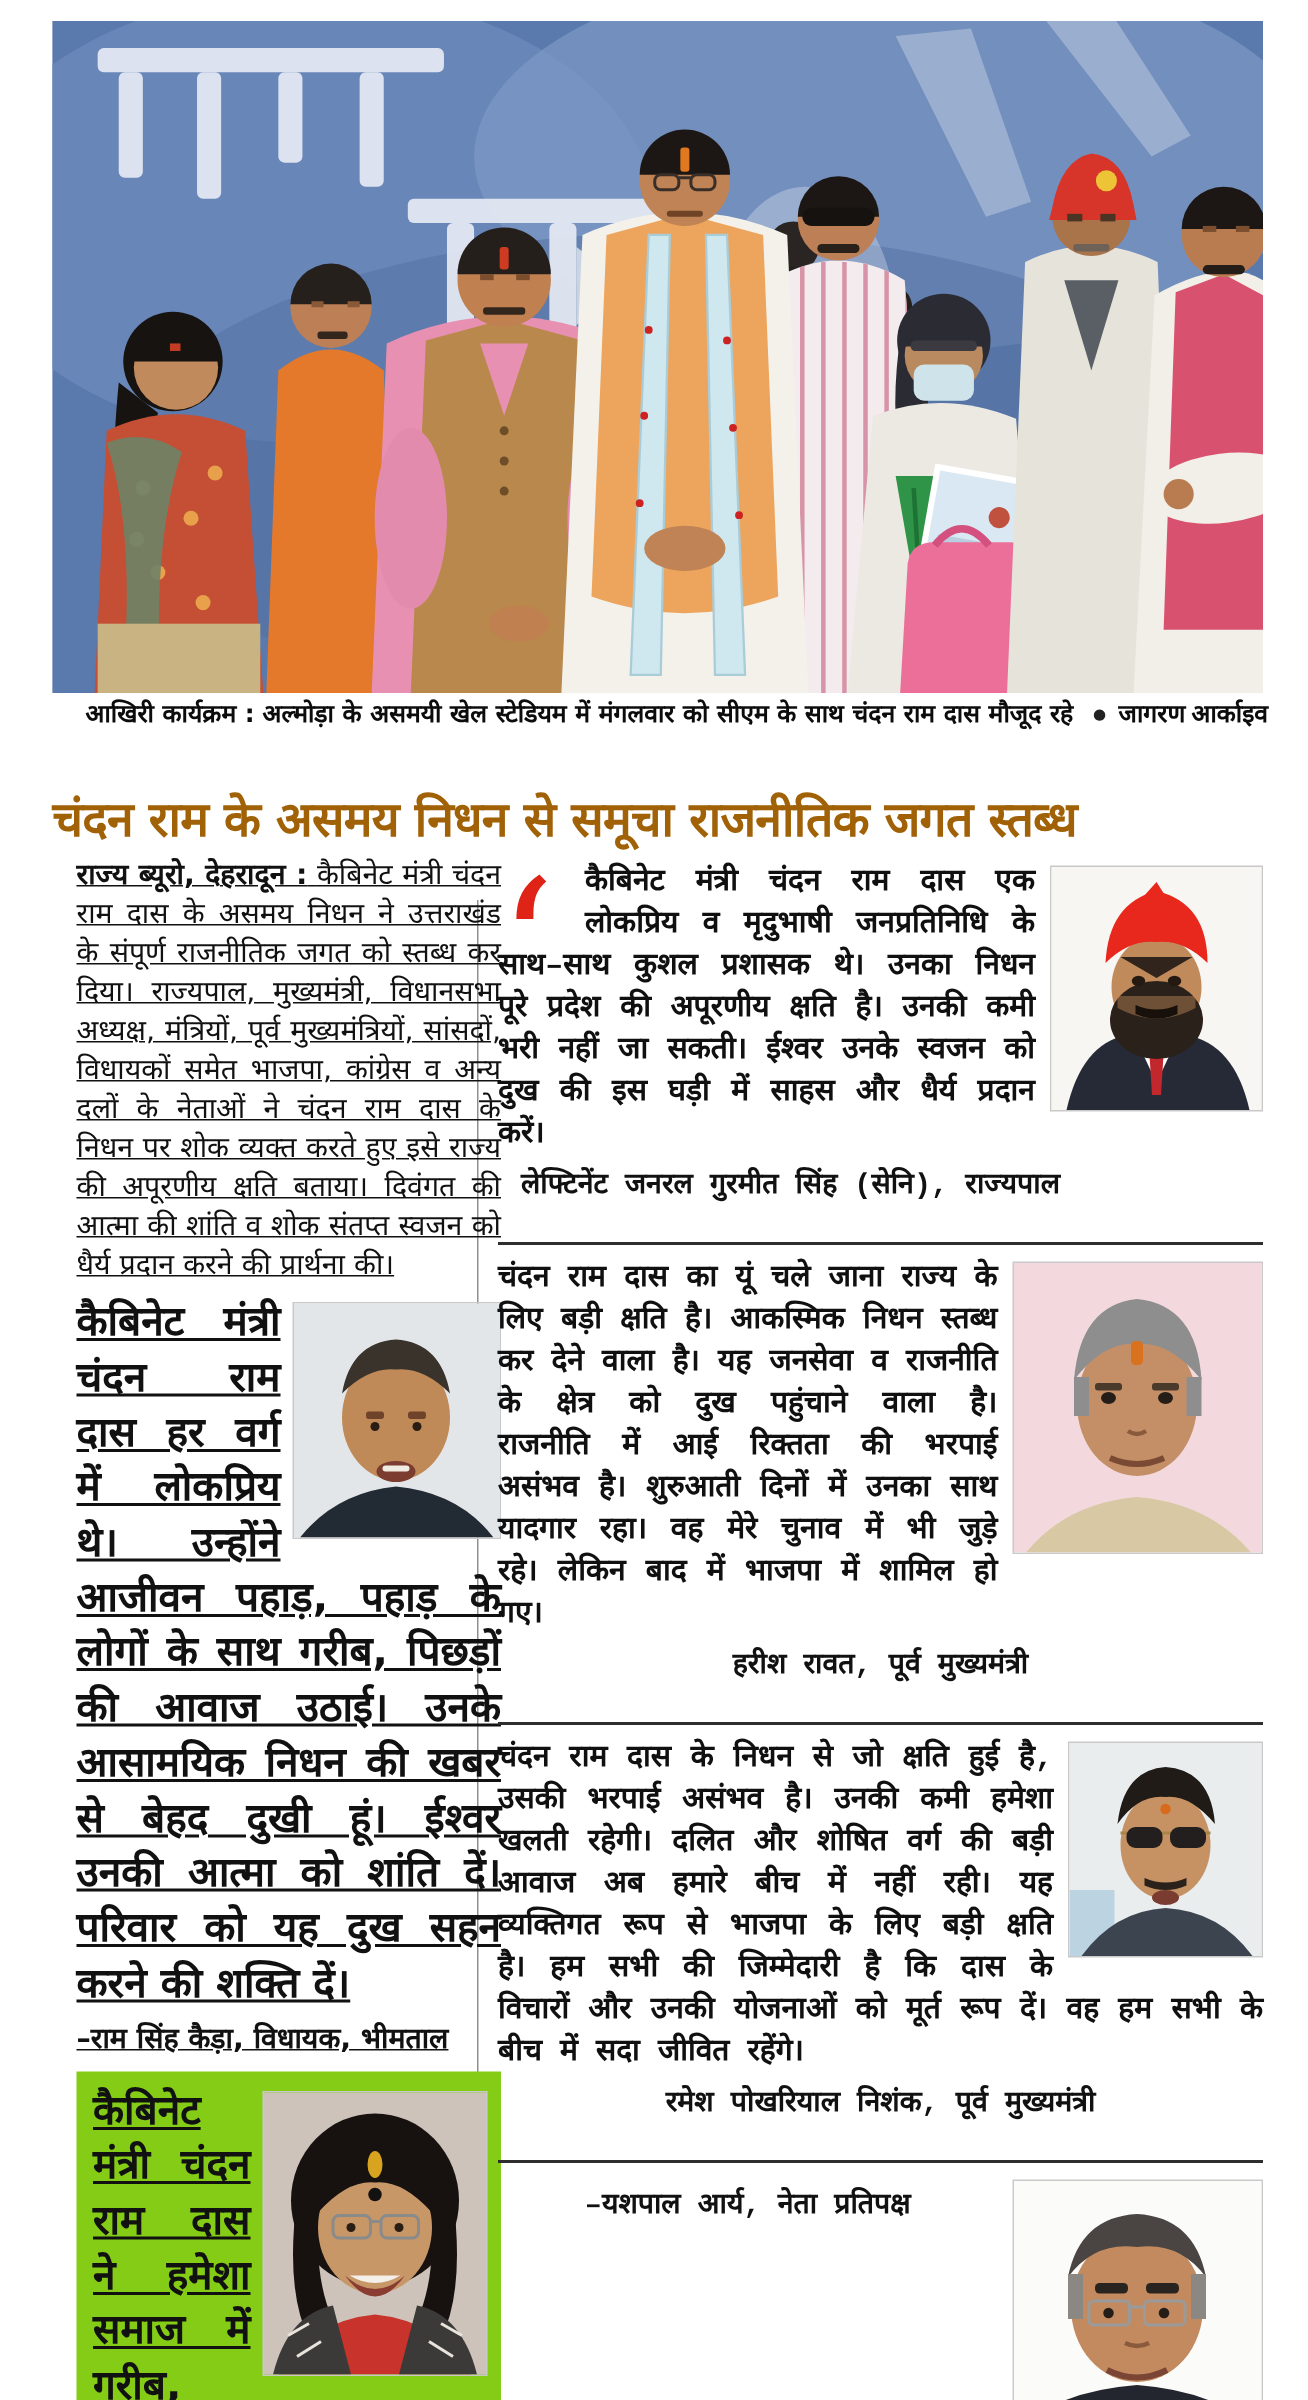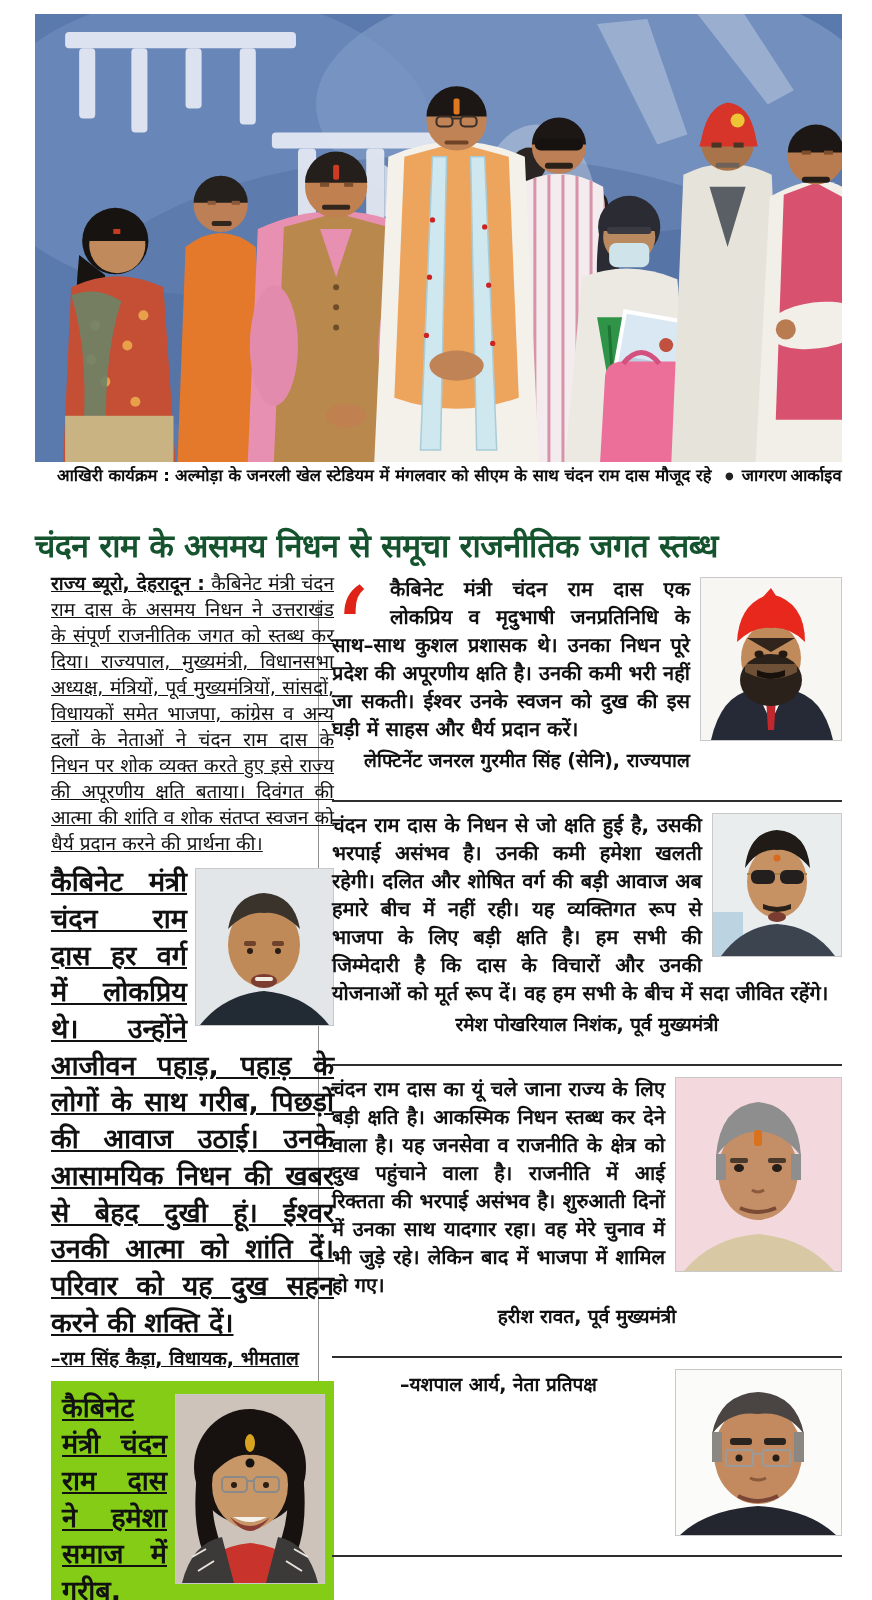--- a/index.html
+++ b/index.html
@@ -7,37 +7,37 @@
     width:872px;height:1600px;position:relative;background:#ffffff;
     font-family:"DejaVu Sans",sans-serif;color:#111;overflow:hidden;
   }
   .photo-wrap{position:absolute;left:35px;top:14px;width:807px;height:448px;background:#5a79ad;}
   .photo-wrap svg{display:block;width:100%;height:100%;}
   .caption{position:absolute;left:35px;top:466px;width:807px;font-size:16.5px;line-height:1.2;color:#0c0c0c;white-space:nowrap;}
   .caption .cap-label{font-weight:700;margin-left:22px;}
   .caption .cap-text{font-weight:700;}
   .caption .cap-bullet{font-size:10px;vertical-align:2px;color:#222;padding:0 3px 0 8px;}
   .caption .cap-credit{font-weight:700;font-family:Liberation Serif, serif;}
-  .headline{position:absolute;left:35px;top:502px;width:807px;font-size:32px;font-weight:700;color:#14532d;white-space:nowrap;letter-spacing:-0.5px;}
+  .headline{position:absolute;left:35px;top:502px;width:807px;font-size:32px;font-weight:700;color:#a16207;white-space:nowrap;letter-spacing:-0.5px;}
   .v-divider{position:absolute;left:318px;top:600px;width:1px;height:845px;background:#8f8f8f;}
 
   .left-col{position:absolute;left:51px;top:570px;width:283px;text-decoration:underline;}
   .right-col{position:absolute;left:332px;top:566px;width:510px;}
 
   .lead{font-size:19px;line-height:1.37;text-align:justify;margin:0 0 8px 0;}
   .lead .dateline{font-weight:700;}
 
   .lquote .portrait{float:right;margin:4px 0 6px 8px;border:1px solid #c9c9c9;}
   .lquote-text{font-size:27px;line-height:1.36;font-weight:700;text-align:justify;margin:0;}
   .lquote-attr{font-size:19px;font-weight:700;text-align:left;margin:3px 0 6px 0;}
   .clearfix::after{content:"";display:block;clear:both;}
 
   .gray-box{background:#84cc16;padding:9px 9px 10px 11px;margin-top:4px;}
 
-  .rsec{position:relative;padding:9px 0 8px 0;}
+  .rsec{position:relative;padding:9px 0 8px 0;font-family:Liberation Mono, monospace;}
   .rsec + .rsec{border-top:2px solid #2e2e2e;}
   .rsec .portrait{float:right;margin:2px 0 6px 10px;border:1px solid #c9c9c9;}
   .rq-text{font-size:20px;line-height:1.4;font-weight:700;color:#101010;text-align:justify;margin:0;}
   .rq-attr{font-size:19px;font-weight:700;text-align:center;margin-top:4px;}
 
   .bigquote-open{float:left;width:52px;height:46px;margin:2px 6px 0 0;}
   .bigquote-open::before{
     content:"\2018";font-family:"DejaVu Serif",serif;font-size:120px;line-height:0.92;
     color:#e02317;display:block;
   }
@@ -215,21 +215,21 @@
       <path d="M750 138 a28 28 0 0 1 56 0 Z" fill="#1c1714"></path>
       <rect x="764" y="162" width="28" height="6" rx="3" fill="#241d18"></rect>
       <rect x="764" y="136" width="9" height="4" fill="#7c4e2e"></rect>
         <rect x="786" y="136" width="9" height="4" fill="#7c4e2e"></rect>
     </g>
   </svg>
 </div>
 
 <div class="caption">
   <span class="cap-label">आखिरी कार्यक्रम :</span>
-  <span class="cap-text">अल्मोड़ा के जनरली खेल स्टेडियम में मंगलवार को सीएम के साथ चंदन राम दास मौजूद रहे</span>
+  <span class="cap-text">अल्मोड़ा के असमयी खेल स्टेडियम में मंगलवार को सीएम के साथ चंदन राम दास मौजूद रहे</span>
   <span class="cap-bullet">●</span>
   <span class="cap-credit">जागरण आर्काइव</span>
 </div>
 
 <h1 class="headline">चंदन राम के असमय निधन से समूचा राजनीतिक जगत स्तब्ध</h1>
 
 <div class="v-divider"></div>
 
 <div class="left-col">
   <p class="lead"><span class="dateline">राज्य ब्यूरो, देहरादून :</span> <span>कैबिनेट मंत्री चंदन राम दास के असमय निधन ने उत्तराखंड के संपूर्ण राजनीतिक जगत को स्तब्ध कर दिया। राज्यपाल, मुख्यमंत्री, विधानसभा अध्यक्ष, मंत्रियों, पूर्व मुख्यमंत्रियों, सांसदों, विधायकों समेत भाजपा, कांग्रेस व अन्य दलों के नेताओं ने चंदन राम दास के निधन पर शोक व्यक्त करते हुए इसे राज्य की अपूरणीय क्षति बताया। दिवंगत की आत्मा की शांति व शोक संतप्त स्वजन को धैर्य प्रदान करने की प्रार्थना की।</span></p>
@@ -299,56 +299,56 @@
       <polygon points="52,30 70,10 84,32" fill="#e8271d"></polygon>
       <path d="M46 60 L94 60 L70 74 Z" fill="#31241c"></path>
       <ellipse cx="58" cy="76" rx="4.5" ry="3.5" fill="#241a12"></ellipse>
         <ellipse cx="82" cy="76" rx="4.5" ry="3.5" fill="#241a12"></ellipse>
       <path d="M56 92 Q70 98 84 92 L84 98 Q70 104 56 98 Z" fill="#17100b"></path>
     </svg>
     <p class="rq-text">कैबिनेट मंत्री चंदन राम दास एक लोकप्रिय व मृदुभाषी जनप्रतिनिधि के साथ–साथ कुशल प्रशासक थे। उनका निधन पूरे प्रदेश की अपूरणीय क्षति है। उनकी कमी भरी नहीं जा सकती। ईश्वर उनके स्वजन को दुख की इस घड़ी में साहस और धैर्य प्रदान करें।</p>
     <p class="rq-attr" style="margin-right:120px">लेफ्टिनेंट जनरल गुरमीत सिंह (सेनि), राज्यपाल</p>
   </div>
 
-  <div class="rsec s2 clearfix">
-    <svg class="portrait" width="128" height="142" viewBox="0 0 128 142">
-      <rect width="128" height="142" fill="#e9edee"></rect>
-      <rect x="0" y="98" width="30" height="44" fill="#bcd3e2"></rect>
-      <path d="M8 142 Q30 112 64 110 Q100 112 122 142 Z" fill="#3c4450"></path>
-      <ellipse cx="64" cy="68" rx="30" ry="36" fill="#c79263"></ellipse>
-      <path d="M32 54 Q36 18 64 16 Q94 18 97 54 Q80 34 64 36 Q46 34 32 54 Z" fill="#201b17"></path>
-      <circle cx="64" cy="44" r="3.5" fill="#d86a1e"></circle>
-      <path d="M34 60 L94 60" stroke="#a8854a" stroke-width="2" fill="none"></path>
-      <rect x="38" y="56" width="24" height="14" rx="6" fill="#241f1f"></rect>
-      <rect x="67" y="56" width="24" height="14" rx="6" fill="#241f1f"></rect>
-      <path d="M50 90 Q64 96 78 90 L78 95 Q64 101 50 95 Z" fill="#2a211b"></path>
-      <ellipse cx="64" cy="103" rx="9" ry="5" fill="#7a3b30"></ellipse>
-    </svg>
-    <p class="rq-text">चंदन राम दास के निधन से जो क्षति हुई है, उसकी भरपाई असंभव है। उनकी कमी हमेशा खलती रहेगी। दलित और शोषित वर्ग की बड़ी आवाज अब हमारे बीच में नहीं रही। यह व्यक्तिगत रूप से भाजपा के लिए बड़ी क्षति है। हम सभी की जिम्मेदारी है कि दास के विचारों और उनकी योजनाओं को मूर्त रूप दें। वह हम सभी के बीच में सदा जीवित रहेंगे।</p>
-    <p class="rq-attr">रमेश पोखरियाल निशंक,  पूर्व मुख्यमंत्री</p>
-  </div>
-
   <div class="rsec s3 clearfix">
     <svg class="portrait" width="165" height="193" viewBox="0 0 165 193">
       <rect width="165" height="193" fill="#f3d9de"></rect>
       <path d="M8 193 Q35 160 82 156 Q130 160 158 193 Z" fill="#d8c8a4"></path>
       <ellipse cx="82" cy="94" rx="40" ry="48" fill="#c48f66"></ellipse>
       <path d="M40 78 Q44 28 82 24 Q122 28 125 78 Q104 52 82 54 Q60 52 40 78 Z" fill="#8e8e8e"></path>
       <rect x="40" y="76" width="10" height="26" fill="#8e8e8e"></rect>
         <rect x="115" y="76" width="10" height="26" fill="#8e8e8e"></rect>
       <rect x="78" y="52" width="8" height="16" rx="3" fill="#d8721e"></rect>
       <rect x="54" y="80" width="18" height="5" rx="2" fill="#4a3a2c"></rect>
         <rect x="92" y="80" width="18" height="5" rx="2" fill="#4a3a2c"></rect>
       <ellipse cx="63" cy="90" rx="5" ry="4" fill="#241d18"></ellipse>
         <ellipse cx="101" cy="90" rx="5" ry="4" fill="#241d18"></ellipse>
       <path d="M76 112 Q82 116 88 112" stroke="#8a5a3c" stroke-width="3" fill="none"></path>
       <path d="M64 130 Q82 138 100 130" stroke="#7a4a34" stroke-width="4" fill="none"></path>
     </svg>
     <p class="rq-text">चंदन राम दास का यूं चले जाना राज्य के लिए बड़ी क्षति है। आकस्मिक निधन स्तब्ध कर देने वाला है। यह जनसेवा व राजनीति के क्षेत्र को दुख पहुंचाने वाला है। राजनीति में आई रिक्तता की भरपाई असंभव है। शुरुआती दिनों में उनका साथ यादगार रहा। वह मेरे चुनाव में भी जुड़े रहे। लेकिन बाद में भाजपा में शामिल हो गए।</p>
     <p class="rq-attr">हरीश रावत, पूर्व मुख्यमंत्री</p>
+  </div>
+
+  <div class="rsec s2 clearfix">
+    <svg class="portrait" width="128" height="142" viewBox="0 0 128 142">
+      <rect width="128" height="142" fill="#e9edee"></rect>
+      <rect x="0" y="98" width="30" height="44" fill="#bcd3e2"></rect>
+      <path d="M8 142 Q30 112 64 110 Q100 112 122 142 Z" fill="#3c4450"></path>
+      <ellipse cx="64" cy="68" rx="30" ry="36" fill="#c79263"></ellipse>
+      <path d="M32 54 Q36 18 64 16 Q94 18 97 54 Q80 34 64 36 Q46 34 32 54 Z" fill="#201b17"></path>
+      <circle cx="64" cy="44" r="3.5" fill="#d86a1e"></circle>
+      <path d="M34 60 L94 60" stroke="#a8854a" stroke-width="2" fill="none"></path>
+      <rect x="38" y="56" width="24" height="14" rx="6" fill="#241f1f"></rect>
+      <rect x="67" y="56" width="24" height="14" rx="6" fill="#241f1f"></rect>
+      <path d="M50 90 Q64 96 78 90 L78 95 Q64 101 50 95 Z" fill="#2a211b"></path>
+      <ellipse cx="64" cy="103" rx="9" ry="5" fill="#7a3b30"></ellipse>
+    </svg>
+    <p class="rq-text">चंदन राम दास के निधन से जो क्षति हुई है, उसकी भरपाई असंभव है। उनकी कमी हमेशा खलती रहेगी। दलित और शोषित वर्ग की बड़ी आवाज अब हमारे बीच में नहीं रही। यह व्यक्तिगत रूप से भाजपा के लिए बड़ी क्षति है। हम सभी की जिम्मेदारी है कि दास के विचारों और उनकी योजनाओं को मूर्त रूप दें। वह हम सभी के बीच में सदा जीवित रहेंगे।</p>
+    <p class="rq-attr">रमेश पोखरियाल निशंक,  पूर्व मुख्यमंत्री</p>
   </div>
 
   <div class="rsec s4 clearfix">
     <svg class="portrait" width="165" height="165" viewBox="0 0 165 165">
       <rect width="165" height="165" fill="#fbfbf9"></rect>
       <path d="M4 165 Q30 140 82 136 Q134 140 160 165 Z" fill="#23262e"></path>
       <ellipse cx="82" cy="84" rx="44" ry="50" fill="#c28a5e"></ellipse>
       <path d="M36 64 Q44 24 82 22 Q120 24 128 64 Q110 40 82 44 Q54 40 36 64 Z" fill="#4a4542"></path>
       <rect x="36" y="62" width="10" height="30" fill="#8b8884"></rect>
         <rect x="118" y="62" width="10" height="30" fill="#8b8884"></rect>

